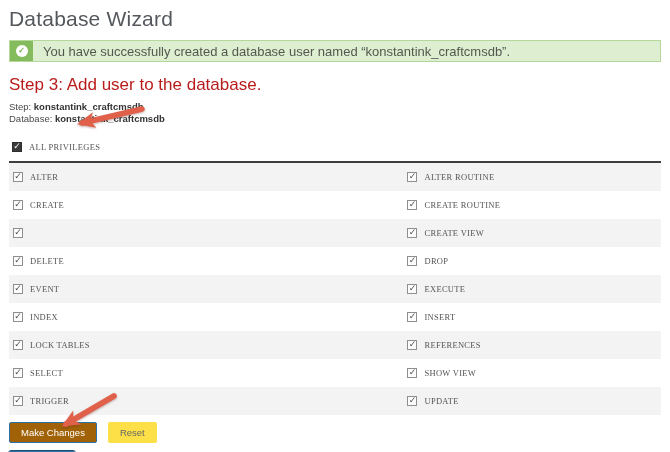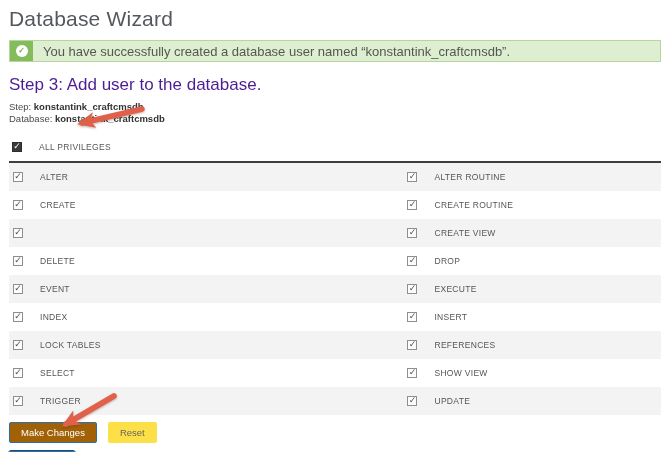--- a/index.html
+++ b/index.html
@@ -20,37 +20,37 @@
     width: 23px; background: #84bc5d; display: flex;
     align-items: center; justify-content: center; flex: 0 0 23px;
   }
   .check-circle {
     width: 12px; height: 12px; background: #fff; border-radius: 50%;
     display: flex; align-items: center; justify-content: center;
     color: #6aa844; font-size: 8px; font-weight: bold; line-height: 12px;
   }
   .banner-text { font-size: 13px; color: #55584e; align-self: center; padding-left: 10px; }
 
-  .step-heading { margin-top: 13px; font-size: 17px; font-weight: 400; color: #4c1d95; }
+  .step-heading { margin-top: 13px; font-size: 17px; font-weight: 400; color: #b91c1c; }
 
   .meta { margin-top: 6px; font-size: 9.5px; color: #4a4a4a; line-height: 1.25; }
   .meta b { color: #333; }
 
   .all-priv-row { margin-top: 13px; padding: 4px 0 9px 3px; display: flex; align-items: center; }
 
   .cb {
     display: inline-flex; width: 10px; height: 10px; border: 1px solid #8f8f8f;
     background: #fdfdfd; color: #4f4f4f; font-size: 9px; line-height: 9px;
     align-items: center; justify-content: center; flex: 0 0 10px; cursor: pointer;
   }
   .cb-dark { background: #3a3a3a; border-color: #2e2e2e; color: #fff; }
 
   .priv-label {
-    font-size: 8.5px; color: #555; letter-spacing: 0.3px; margin-left: 17px;
-    text-transform: uppercase; white-space: nowrap;
+    font-size: 8.5px; color: #555; letter-spacing: 0.3px; margin-left: 7px;
+    text-transform: uppercase; white-space: nowrap; font-family: Liberation Serif, serif;
   }
 
   .table-sep { border-top: 2px solid #3e3e3e; margin-top: 0; }
 
   .priv-table { width: 100%; }
   .prow { display: flex; height: 28px; align-items: center; background: #fff; }
   .prow.alt { background: #f3f3f3; }
   .pcell { display: flex; align-items: center; padding-left: 4px; }
   .pcell.c1 { width: 60.5%; }
   .pcell.c2 { width: 39.5%; }

